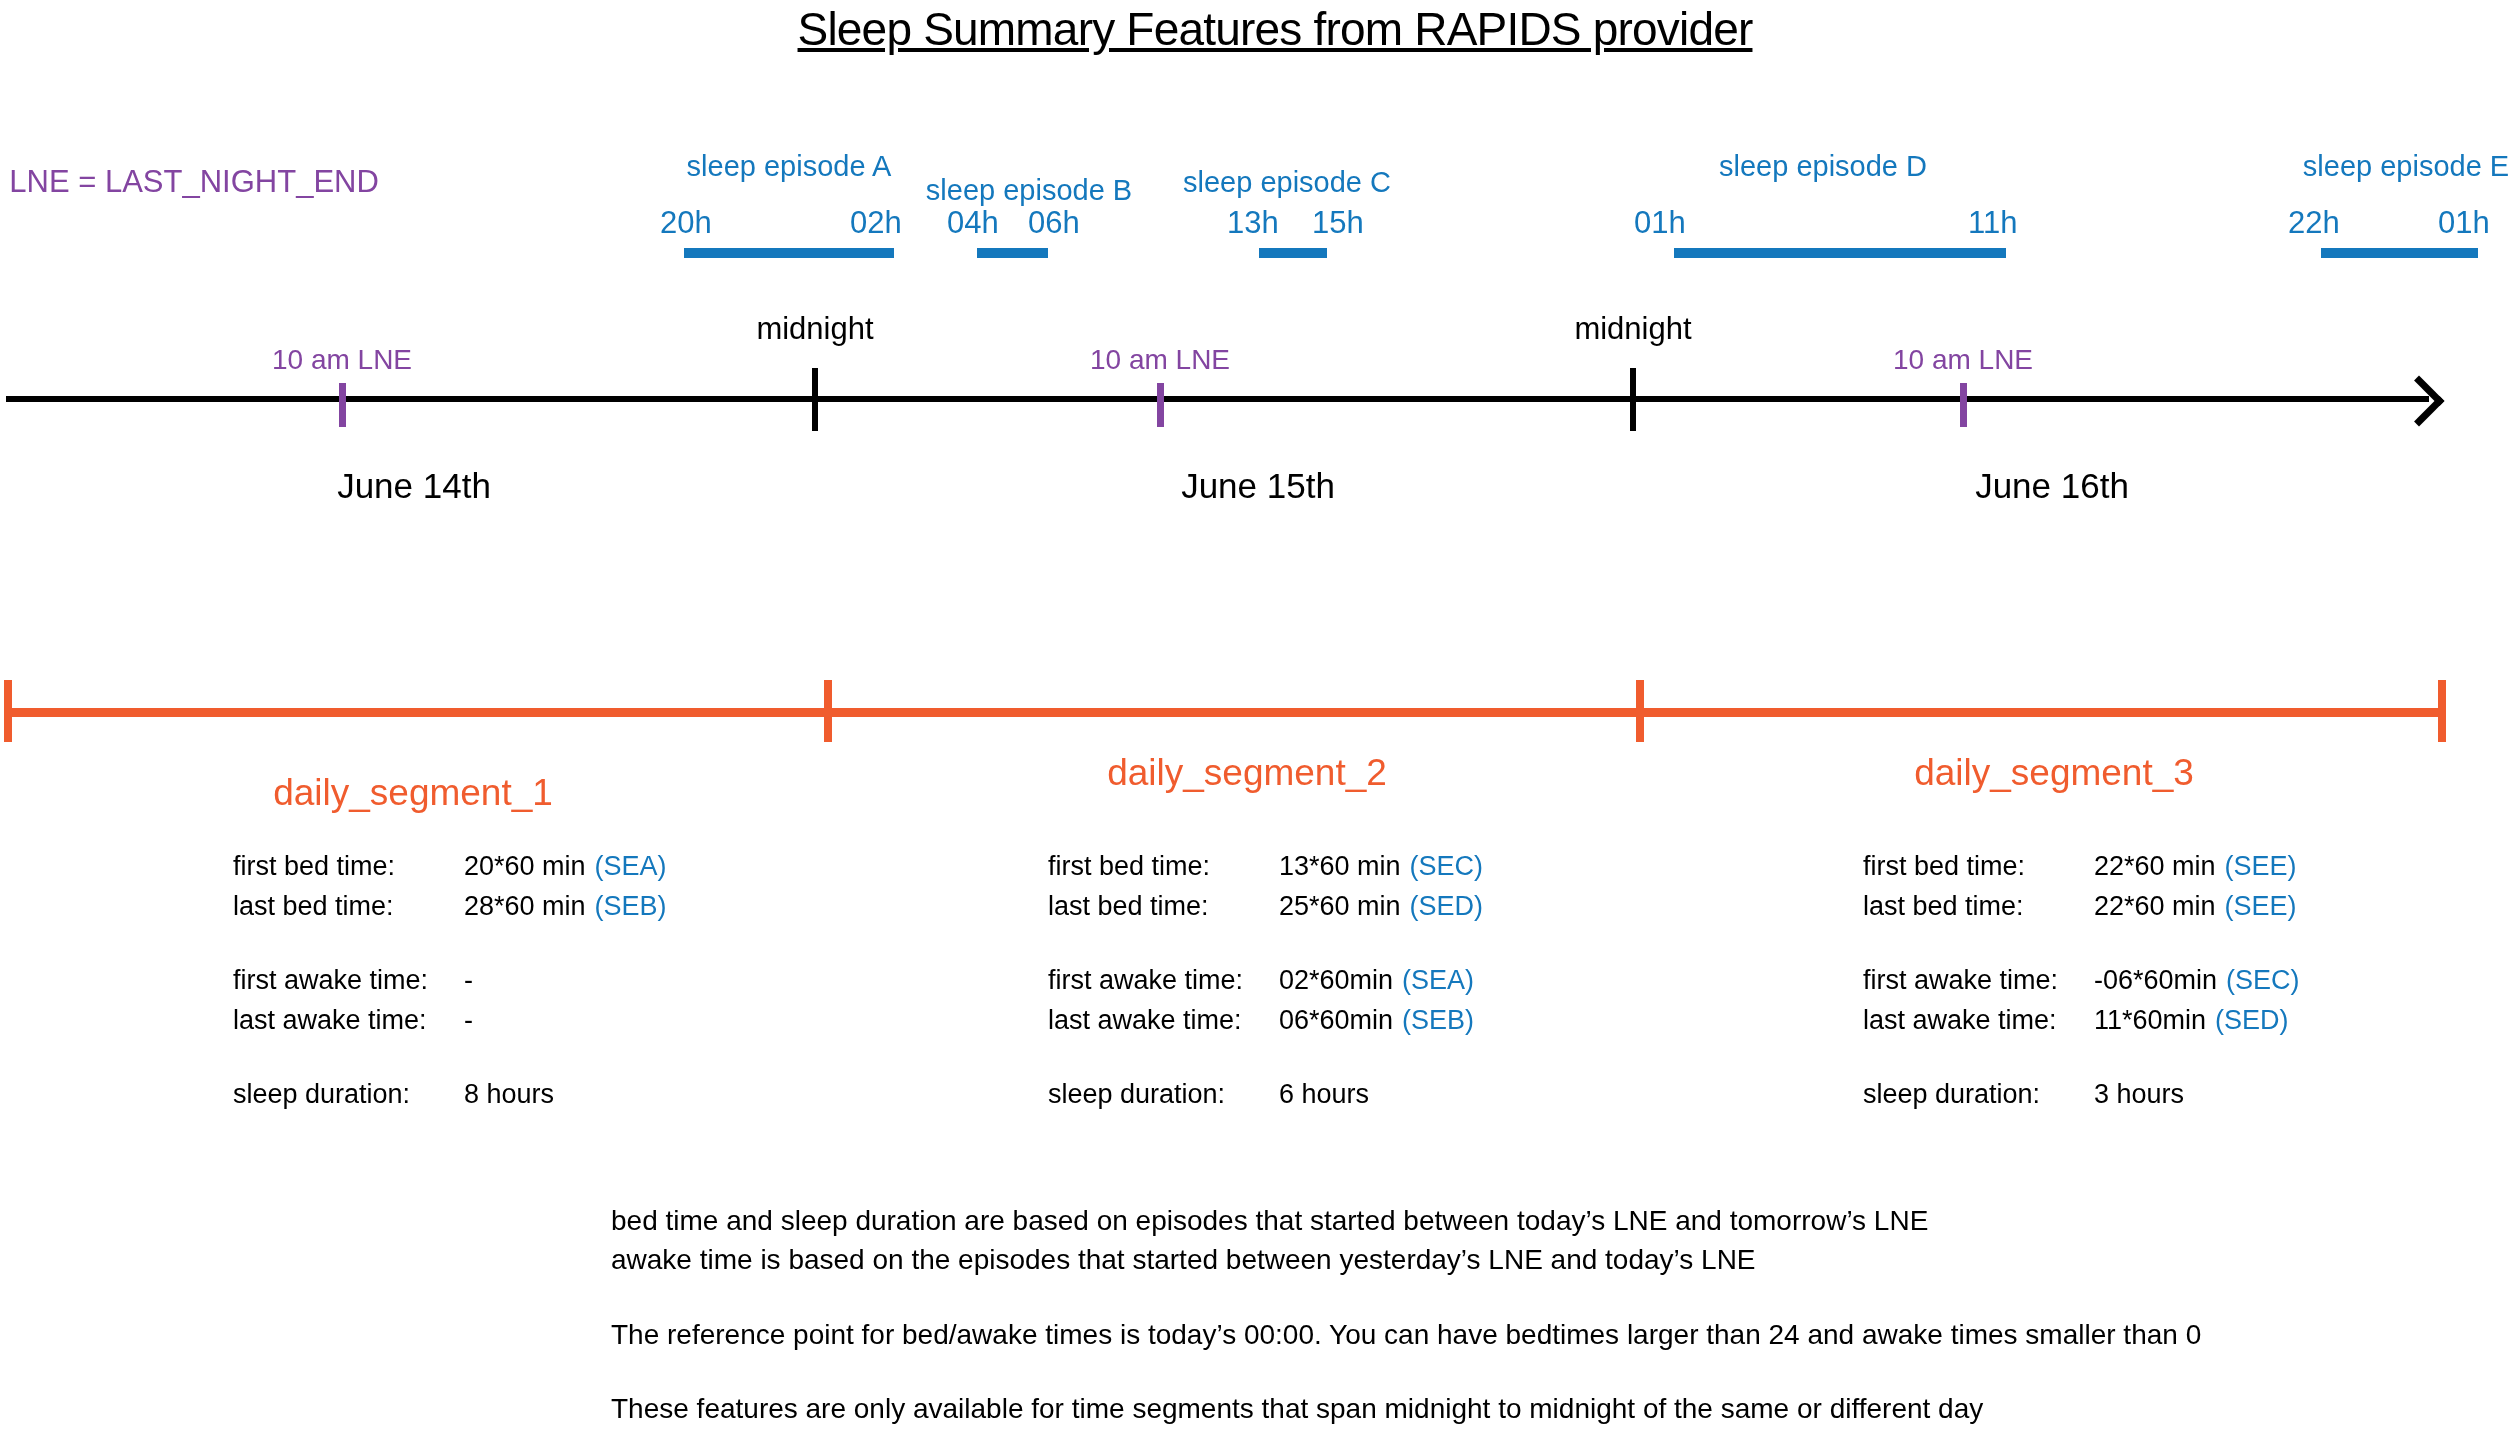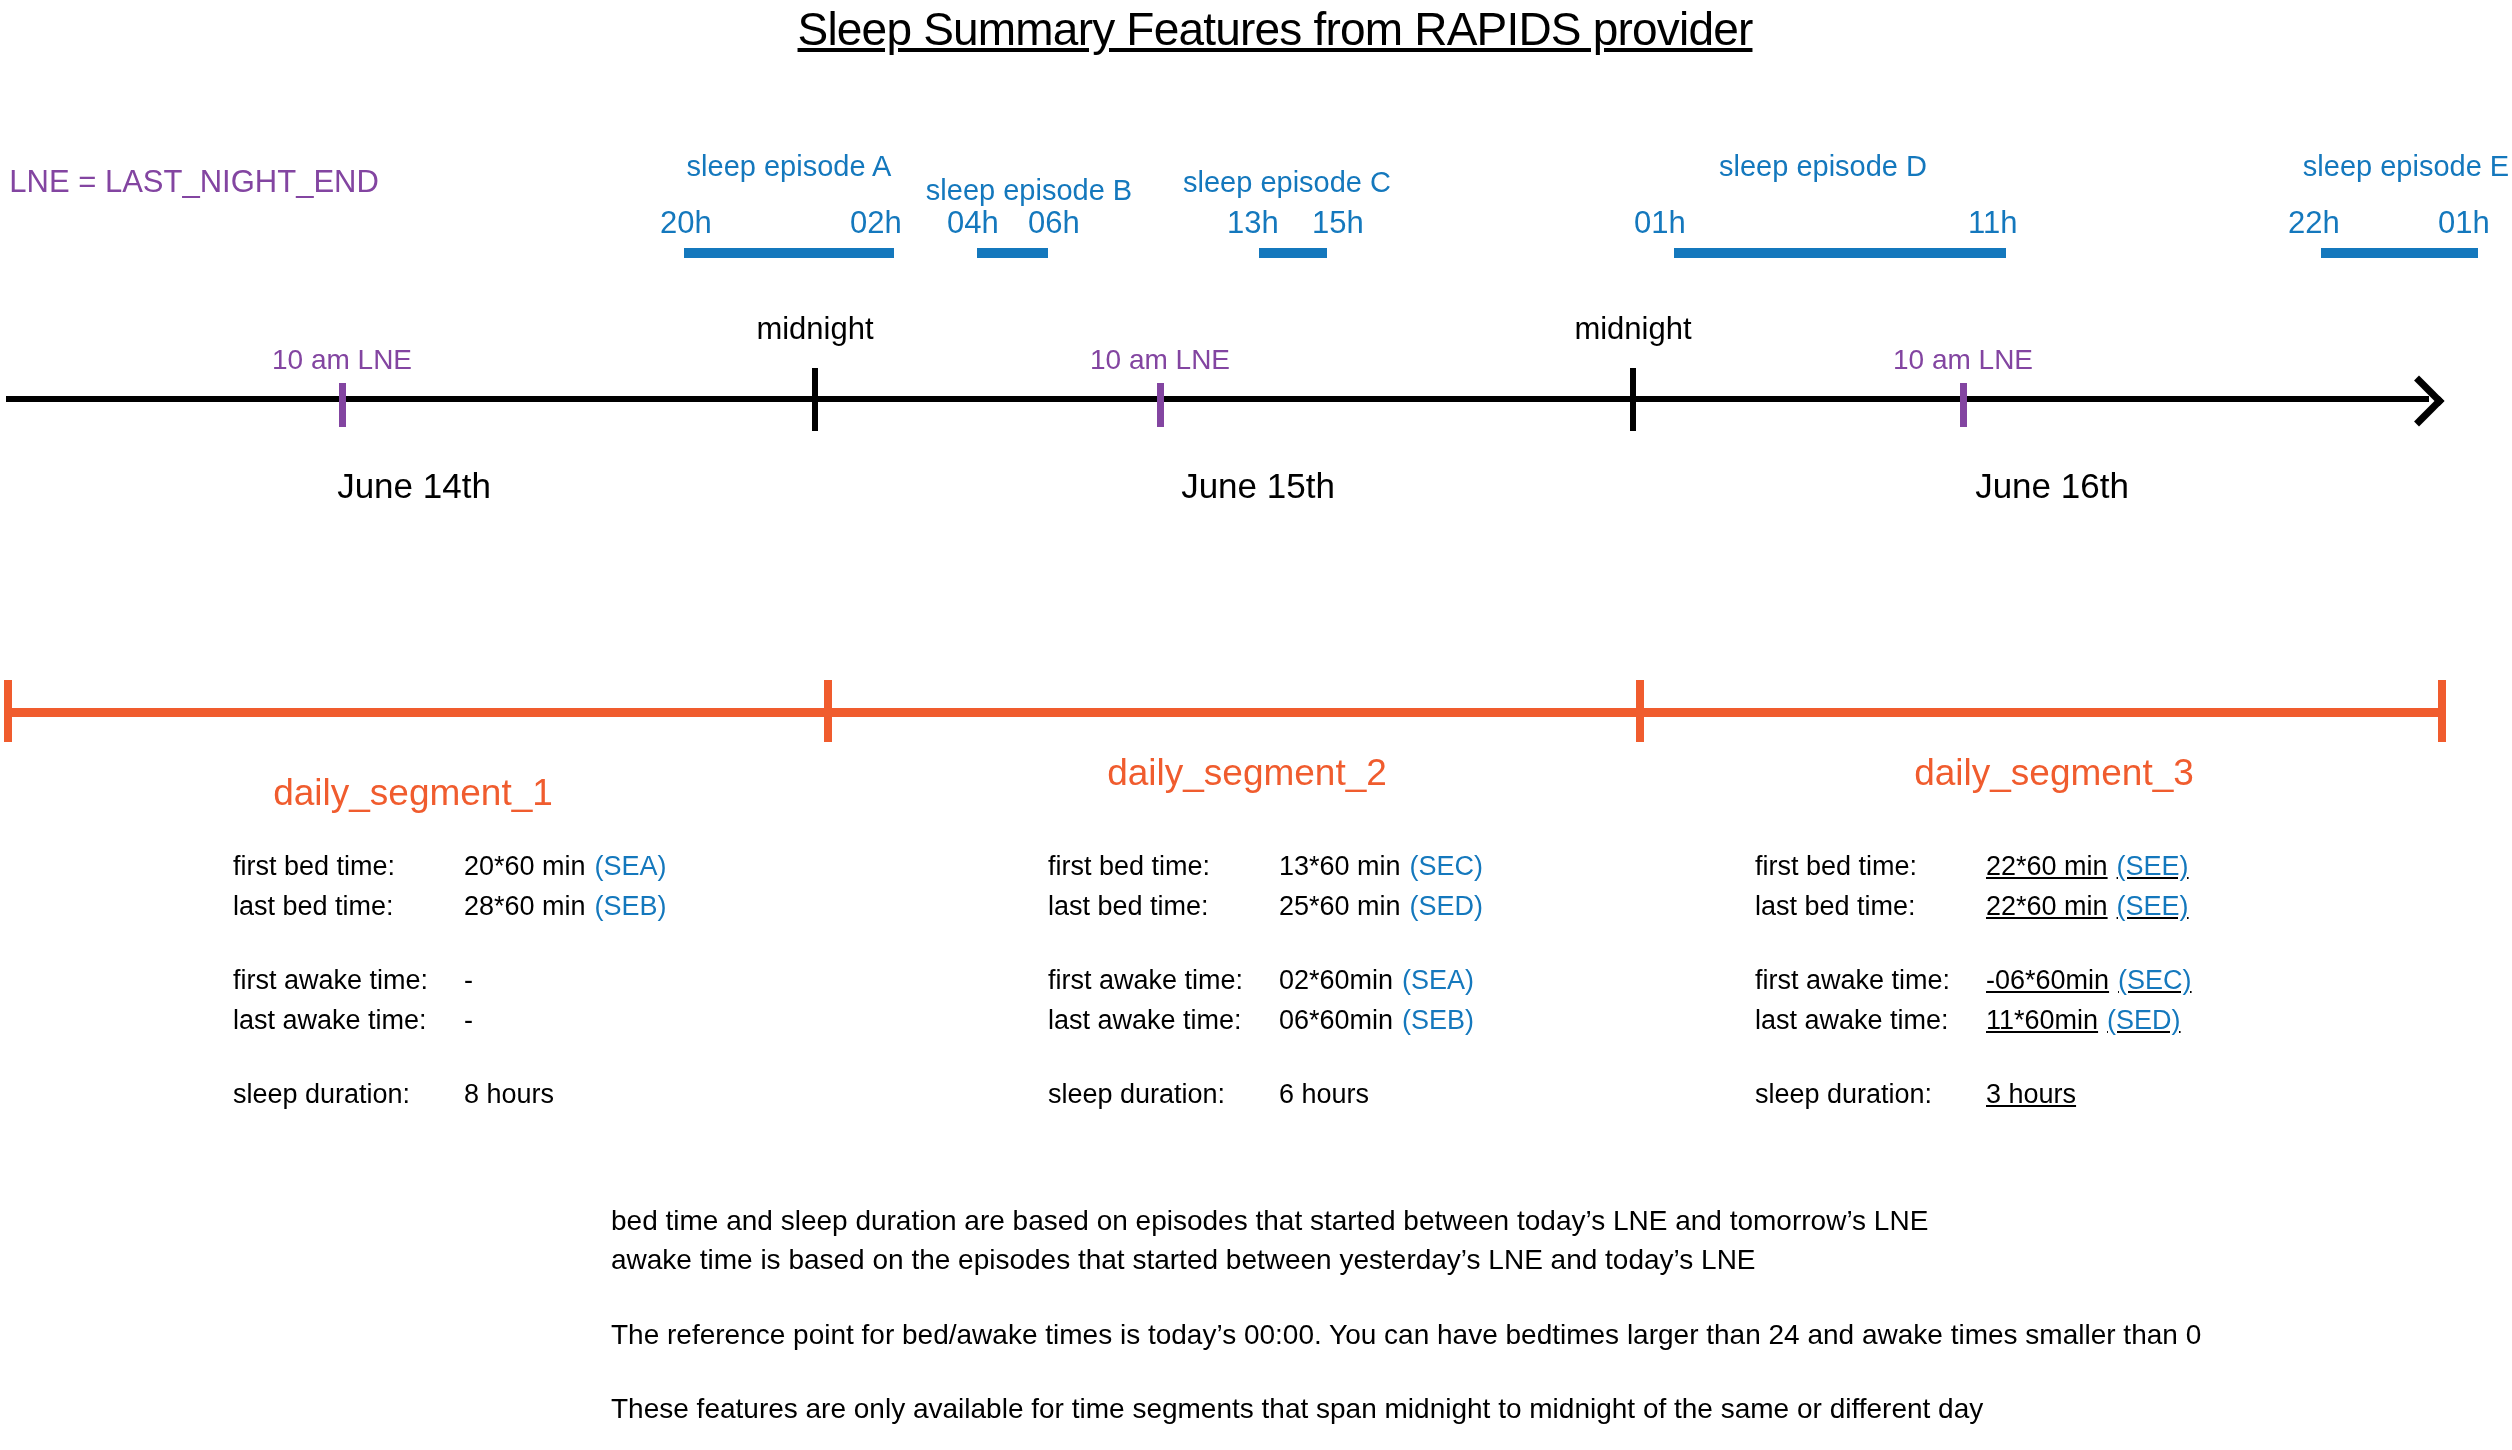--- a/index.html
+++ b/index.html
@@ -122,21 +122,21 @@
   </div>
 
   <div class="details" style="left:1048px;">
     <div class="drow"><span class="dl">first bed time:</span><span>13*60 min</span><span class="code">(SEC)</span></div>
     <div class="drow"><span class="dl">last bed time:</span><span>25*60 min</span><span class="code">(SED)</span></div>
     <div class="drow gap"><span class="dl">first awake time:</span><span>02*60min</span><span class="code">(SEA)</span></div>
     <div class="drow"><span class="dl">last awake time:</span><span>06*60min</span><span class="code">(SEB)</span></div>
     <div class="drow gap"><span class="dl">sleep duration:</span><span>6 hours</span><span class="code"></span></div>
   </div>
 
-  <div class="details" style="left:1755px;text-decoration:underline;">
+  <div class="details" style="left:1863px;">
     <div class="drow"><span class="dl">first bed time:</span><span>22*60 min</span><span class="code">(SEE)</span></div>
     <div class="drow"><span class="dl">last bed time:</span><span>22*60 min</span><span class="code">(SEE)</span></div>
     <div class="drow gap"><span class="dl">first awake time:</span><span>-06*60min</span><span class="code">(SEC)</span></div>
     <div class="drow"><span class="dl">last awake time:</span><span>11*60min</span><span class="code">(SED)</span></div>
     <div class="drow gap"><span class="dl">sleep duration:</span><span>3 hours</span><span class="code"></span></div>
   </div>
 
   <div class="abs note" style="top:1205px;">bed time and sleep duration are based on episodes that started between today’s LNE and tomorrow’s LNE</div>
   <div class="abs note" style="top:1244px;">awake time is based on the episodes that started between yesterday’s LNE and today’s LNE</div>
   <div class="abs note" style="top:1319px;">The reference point for bed/awake times is today’s 00:00. You can have bedtimes larger than 24 and awake times smaller than 0</div>

